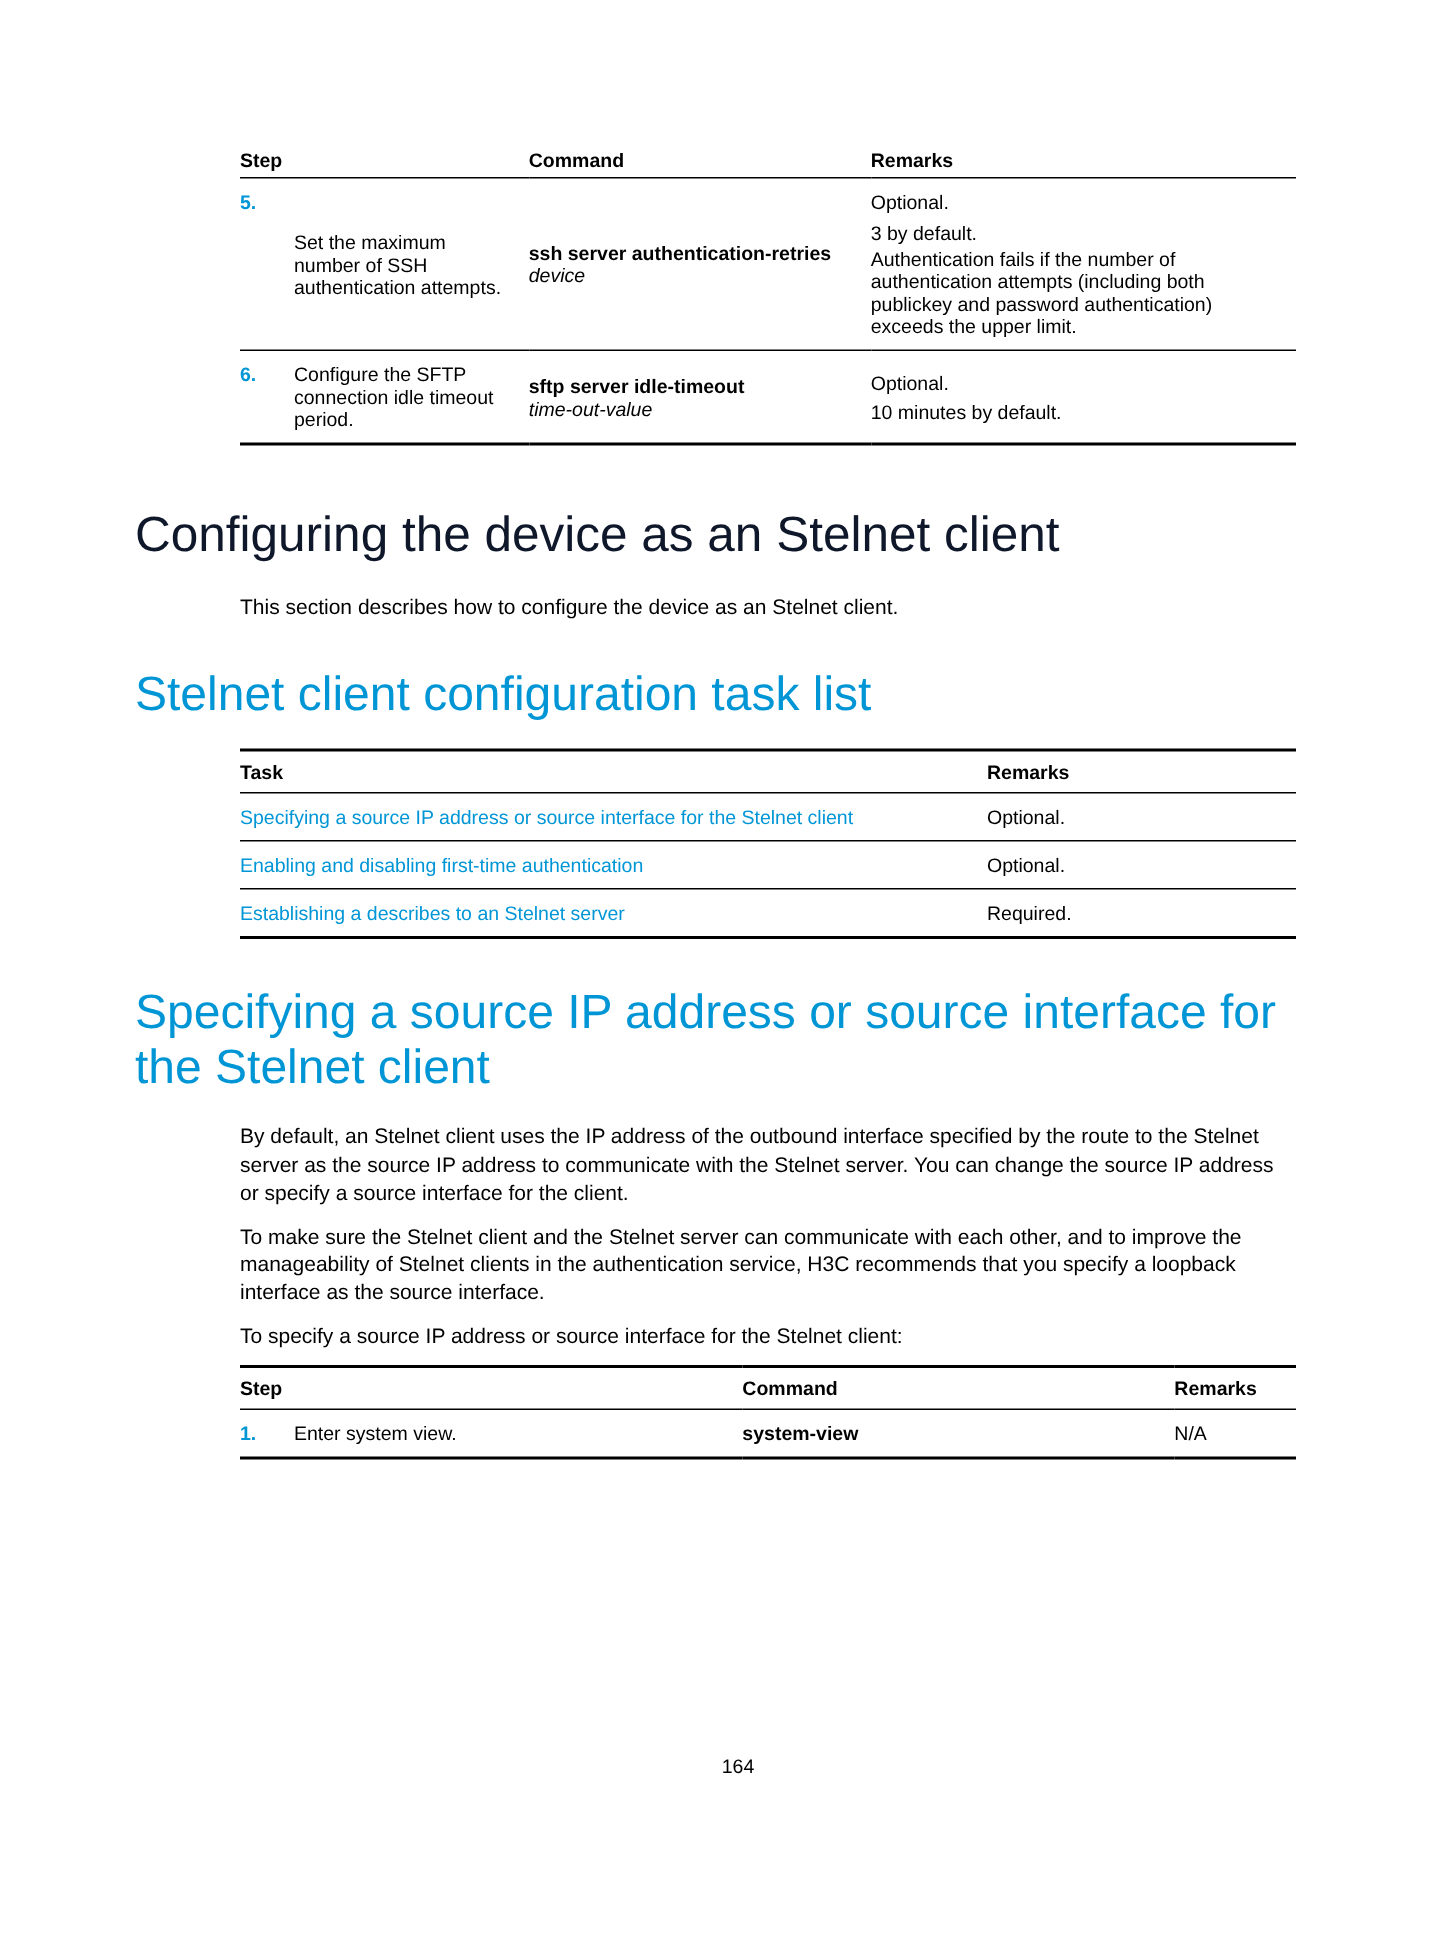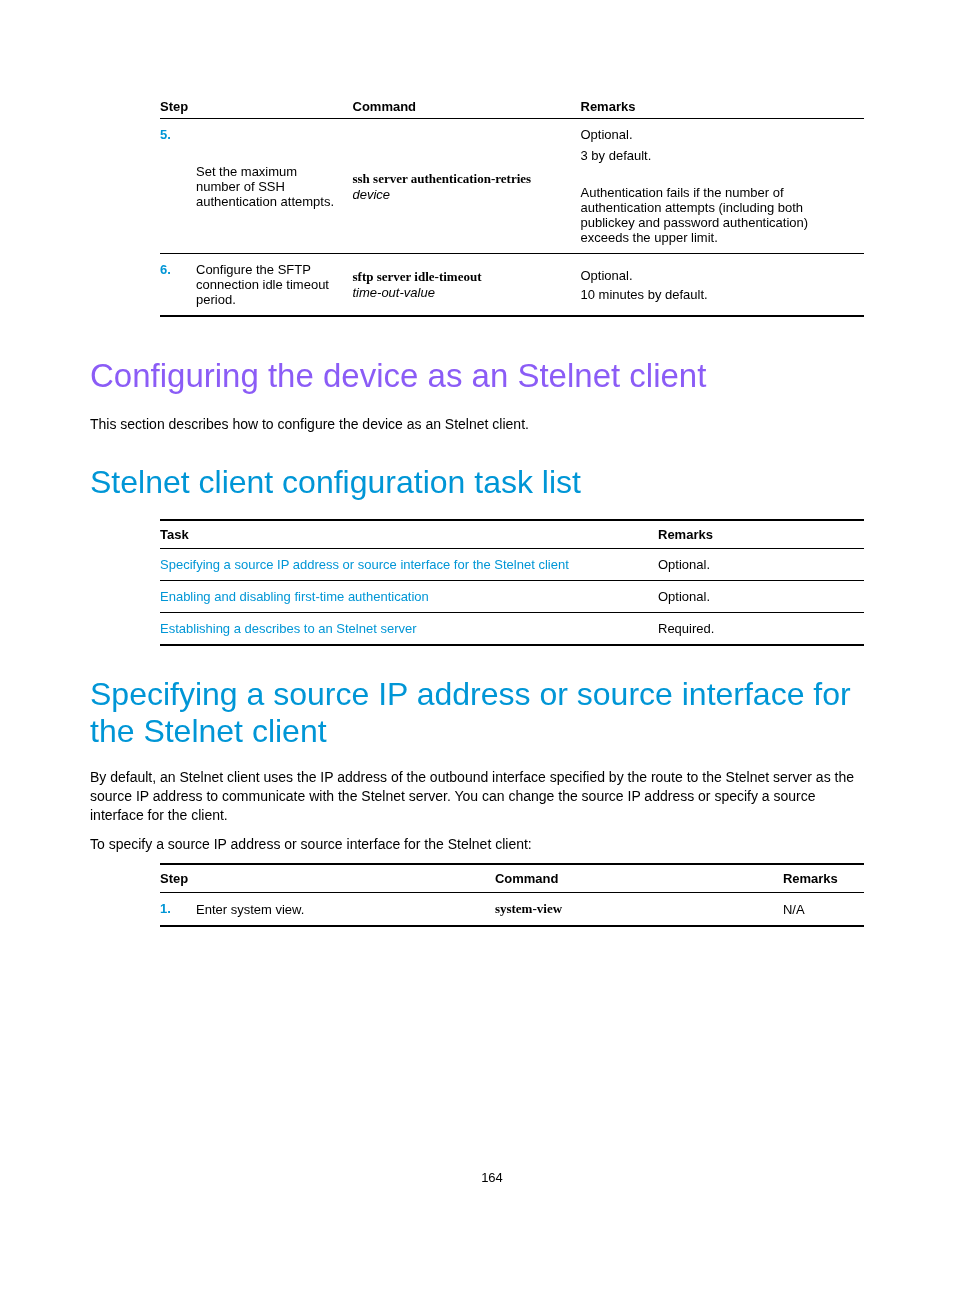--- a/index.html
+++ b/index.html
@@ -54,42 +54,42 @@
     font-weight: bold;
     width: 28px;
     vertical-align: top;
     padding-top: 8px;
   }
   .step-text {
     vertical-align: middle;
   }
   .cmd-bold {
     font-weight: bold;
-    font-family: Liberation Serif, serif;
   }
   .cmd-italic {
     font-style: italic;
   }
   h1 {
     font-family: "Arial Narrow", Arial, sans-serif;
     font-stretch: condensed;
     font-weight: normal;
-    color: #8b5cf6;
+    color: #0f172a;
     font-size: 33px;
     margin: 40px 0 20px 0;
   }
   h2 {
     font-family: "Arial Narrow", Arial, sans-serif;
     font-stretch: condensed;
     font-weight: normal;
     color: #0096d6;
     font-size: 32px;
     margin: 30px 0 18px 0;
   }
   .body-text {
+    margin-left: 70px;
     font-size: 14px;
     line-height: 1.35;
     margin-top: 10px;
     margin-bottom: 10px;
   }
   .link-cell {
     color: #0096d6;
   }
   .pagenum {
     position: absolute;
@@ -120,21 +120,21 @@
     <tbody>
       <tr>
         <td class="step-num">5.</td>
         <td class="step-text">Set the maximum number of SSH authentication attempts.</td>
         <td>
           <span class="cmd-bold">ssh server authentication-retries</span><br>
           <span class="cmd-italic">device</span>
         </td>
         <td>
           <div style="margin-bottom:6px">Optional.</div>
-          <div style="margin-bottom:22px">3 by default.</div>
+          <div style="margin-bottom:2px">3 by default.</div>
           <div>Authentication fails if the number of authentication attempts (including both publickey and password authentication) exceeds the upper limit.</div>
         </td>
       </tr>
       <tr>
         <td class="step-num" style="vertical-align:top;">6.</td>
         <td class="step-text">Configure the SFTP connection idle timeout period.</td>
         <td>
           <span class="cmd-bold">sftp server idle-timeout</span><br>
           <span class="cmd-italic">time-out-value</span>
         </td>
@@ -170,20 +170,21 @@
       <tr>
         <td class="link-cell">Establishing a describes to an Stelnet server</td>
         <td>Required.</td>
       </tr>
     </tbody>
   </table>
 
   <h2>Specifying a source IP address or source interface for the Stelnet client</h2>
 
   <p class="body-text">By default, an Stelnet client uses the IP address of the outbound interface specified by the route to the Stelnet server as the source IP address to communicate with the Stelnet server. You can change the source IP address or specify a source interface for the client.</p>
+  <p class="body-text">To make sure the Stelnet client and the Stelnet server can communicate with each other, and to improve the manageability of Stelnet clients in the authentication service, H3C recommends that you specify a loopback interface as the source interface.</p>
   <p class="body-text">To specify a source IP address or source interface for the Stelnet client:</p>
 
   <table class="tbl">
     <thead class="tbl-head">
       <tr>
         <th colspan="2" style="width:260px">Step</th>
         <th style="width:280px">Command</th>
         <th>Remarks</th>
       </tr>
     </thead>

